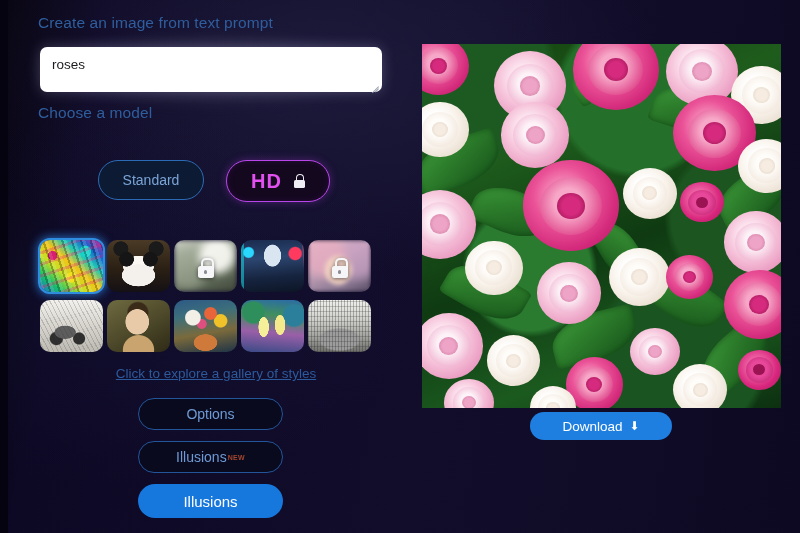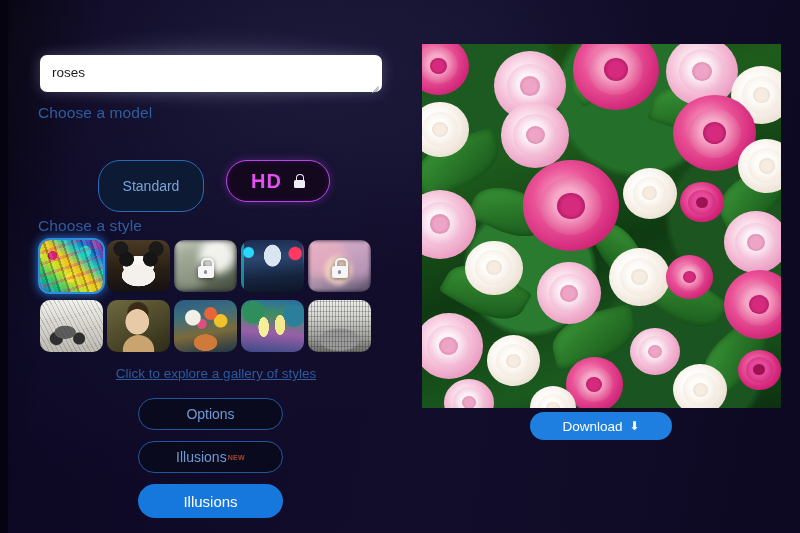--- a/index.html
+++ b/index.html
@@ -42,21 +42,20 @@
     background:radial-gradient(closest-side, rgba(200,205,235,0.20), rgba(11,7,32,0));
     filter:blur(7px);
   }
   .prompt-box{
     position:absolute;inset:0;
     background:#ffffff;border:none;border-radius:7px;
     color:#1c1c20;font-size:13.5px;font-family:"Liberation Sans", sans-serif;
     padding:9px 12px;box-sizing:border-box;resize:none;outline:none;
     line-height:1.3;
     box-shadow:0 0 14px rgba(190,195,230,0.28);
-    margin-top:8px;
   }
   .prompt-box::placeholder{color:#9aa0ab;}
   .resize-grip{
     position:absolute;right:2px;bottom:2px;width:12px;height:12px;
     pointer-events:none;
   }
   .resize-grip:before,.resize-grip:after{
     content:"";position:absolute;background:#9aa0ad;height:1px;
     transform-origin:right bottom;
   }
@@ -64,21 +63,21 @@
   .resize-grip:after{width:5px;right:1px;bottom:1px;transform:rotate(-45deg);}
 
   
   .model-row{position:absolute;left:60px;top:160px;display:flex;gap:22px;}
   .pill{
     display:flex;align-items:center;justify-content:center;gap:12px;
     border-radius:22px;box-sizing:border-box;cursor:pointer;
     font-size:14px;
   }
   .pill-standard{
-    width:106px;height:52px;
+    width:106px;height:40px;
     background:#0c1b33;
     border:1.4px solid #2b6bb5;
     color:#7ba3d6;
   }
   .pill-hd{
     width:104px;height:42px;
     background:#14081f;
     border:1.6px solid #b946ea;
     color:#e250f0;
     font-weight:700;font-size:20px;letter-spacing:1px;
@@ -314,20 +313,21 @@
   .ic{font-size:12px;line-height:1;}
 </style>
 </head>
 <body>
 
 <div class="page"></div>
 <div class="edge-strip"></div>
 
 <div class="left">
 
+  <div class="heading" id="h-prompt">Create an image from text prompt</div>
 
   <div class="prompt-wrap">
     <div class="prompt-glow"></div>
     <textarea class="prompt-box" placeholder="Describe the image you want to create" style="">roses</textarea>
     <span class="resize-grip"></span>
   </div>
 
   <div class="heading" id="h-model">Choose a model</div>
 
   <div class="model-row">
@@ -336,21 +336,20 @@
     </div>
     <div class="pill pill-hd">
       <span>HD</span>
       <span class="lock-sm">
         <span class="shackle"></span>
           <span class="body"></span>
       </span>
     </div>
   </div>
 
-  <div class="heading" id="h-style">Choose a style</div>
 
   <div class="style-grid">
     <div class="thumb selected">
       <span class="art art-abstract"></span>
     </div>
     <div class="thumb">
       <span class="art art-panda"></span>
     </div>
     <div class="thumb">
       <span class="art art-city"></span>

